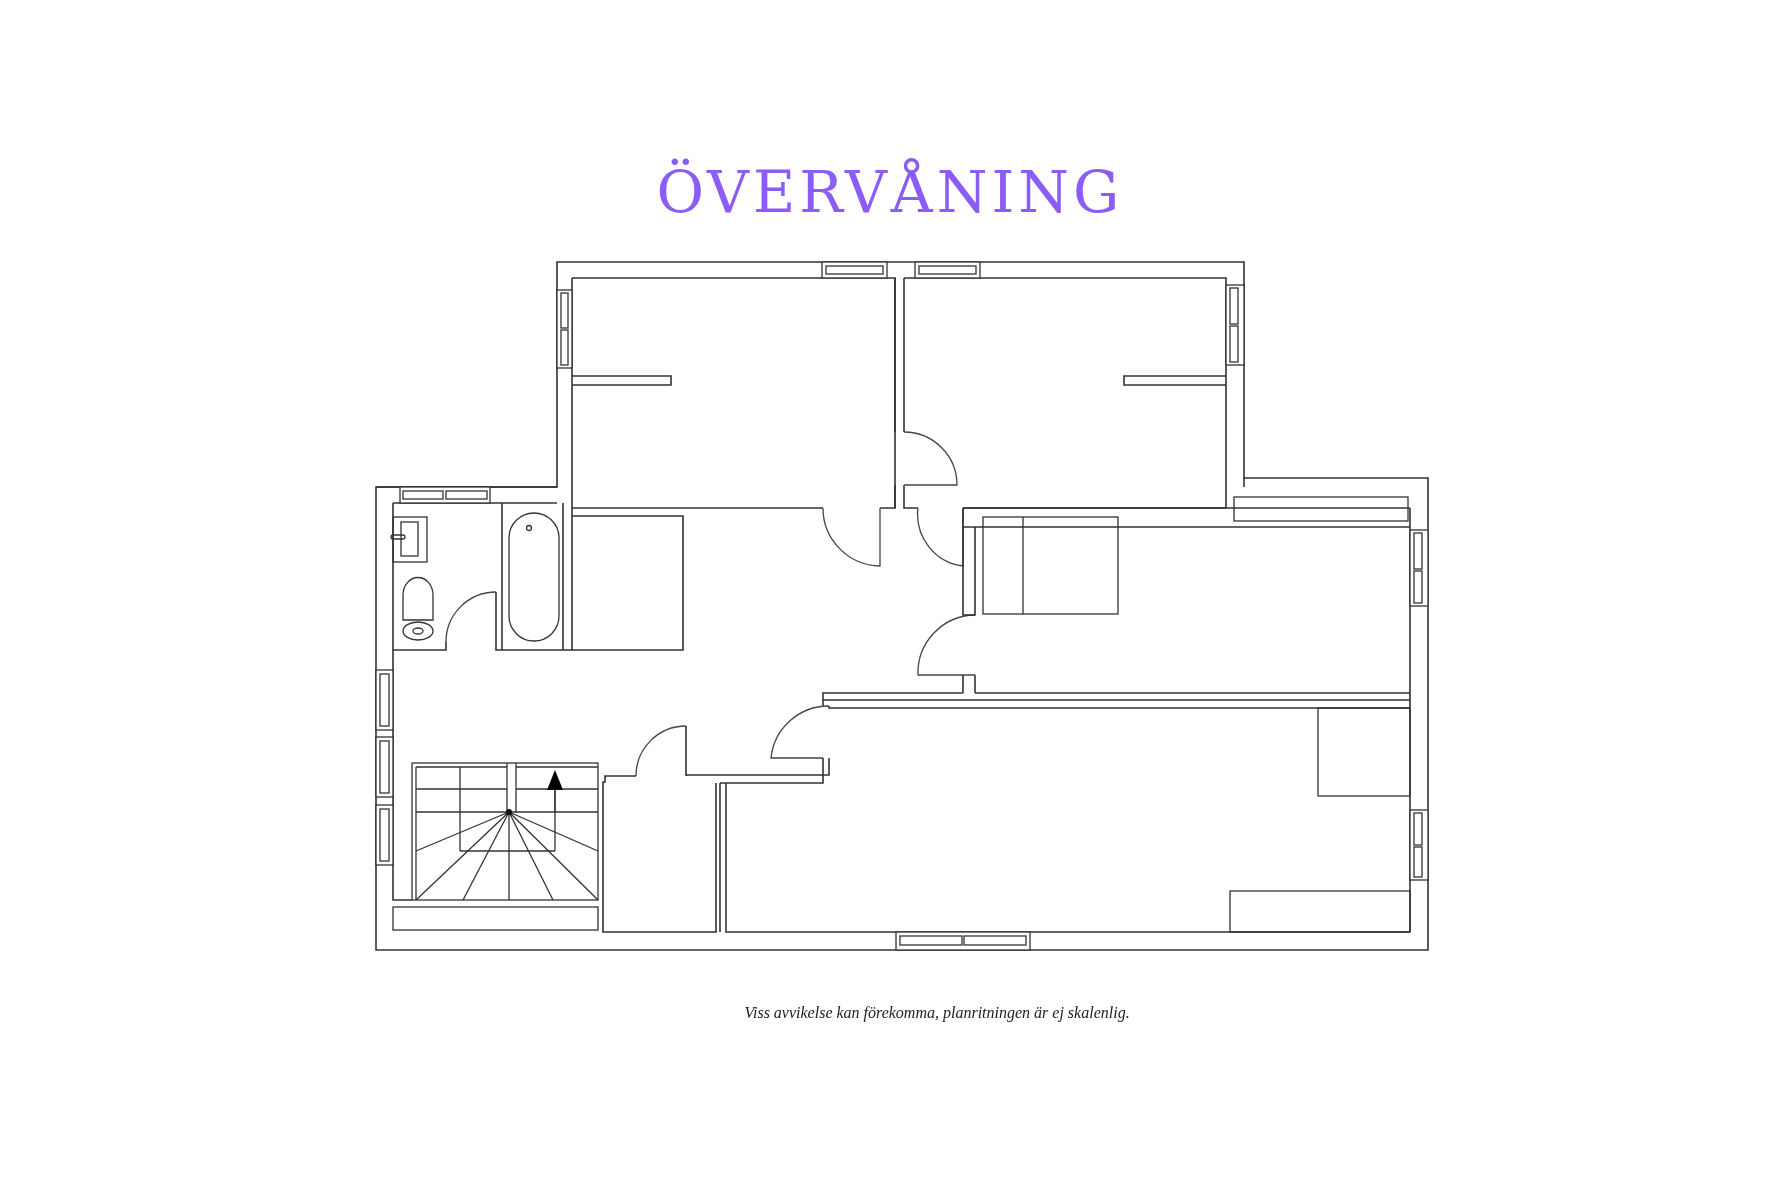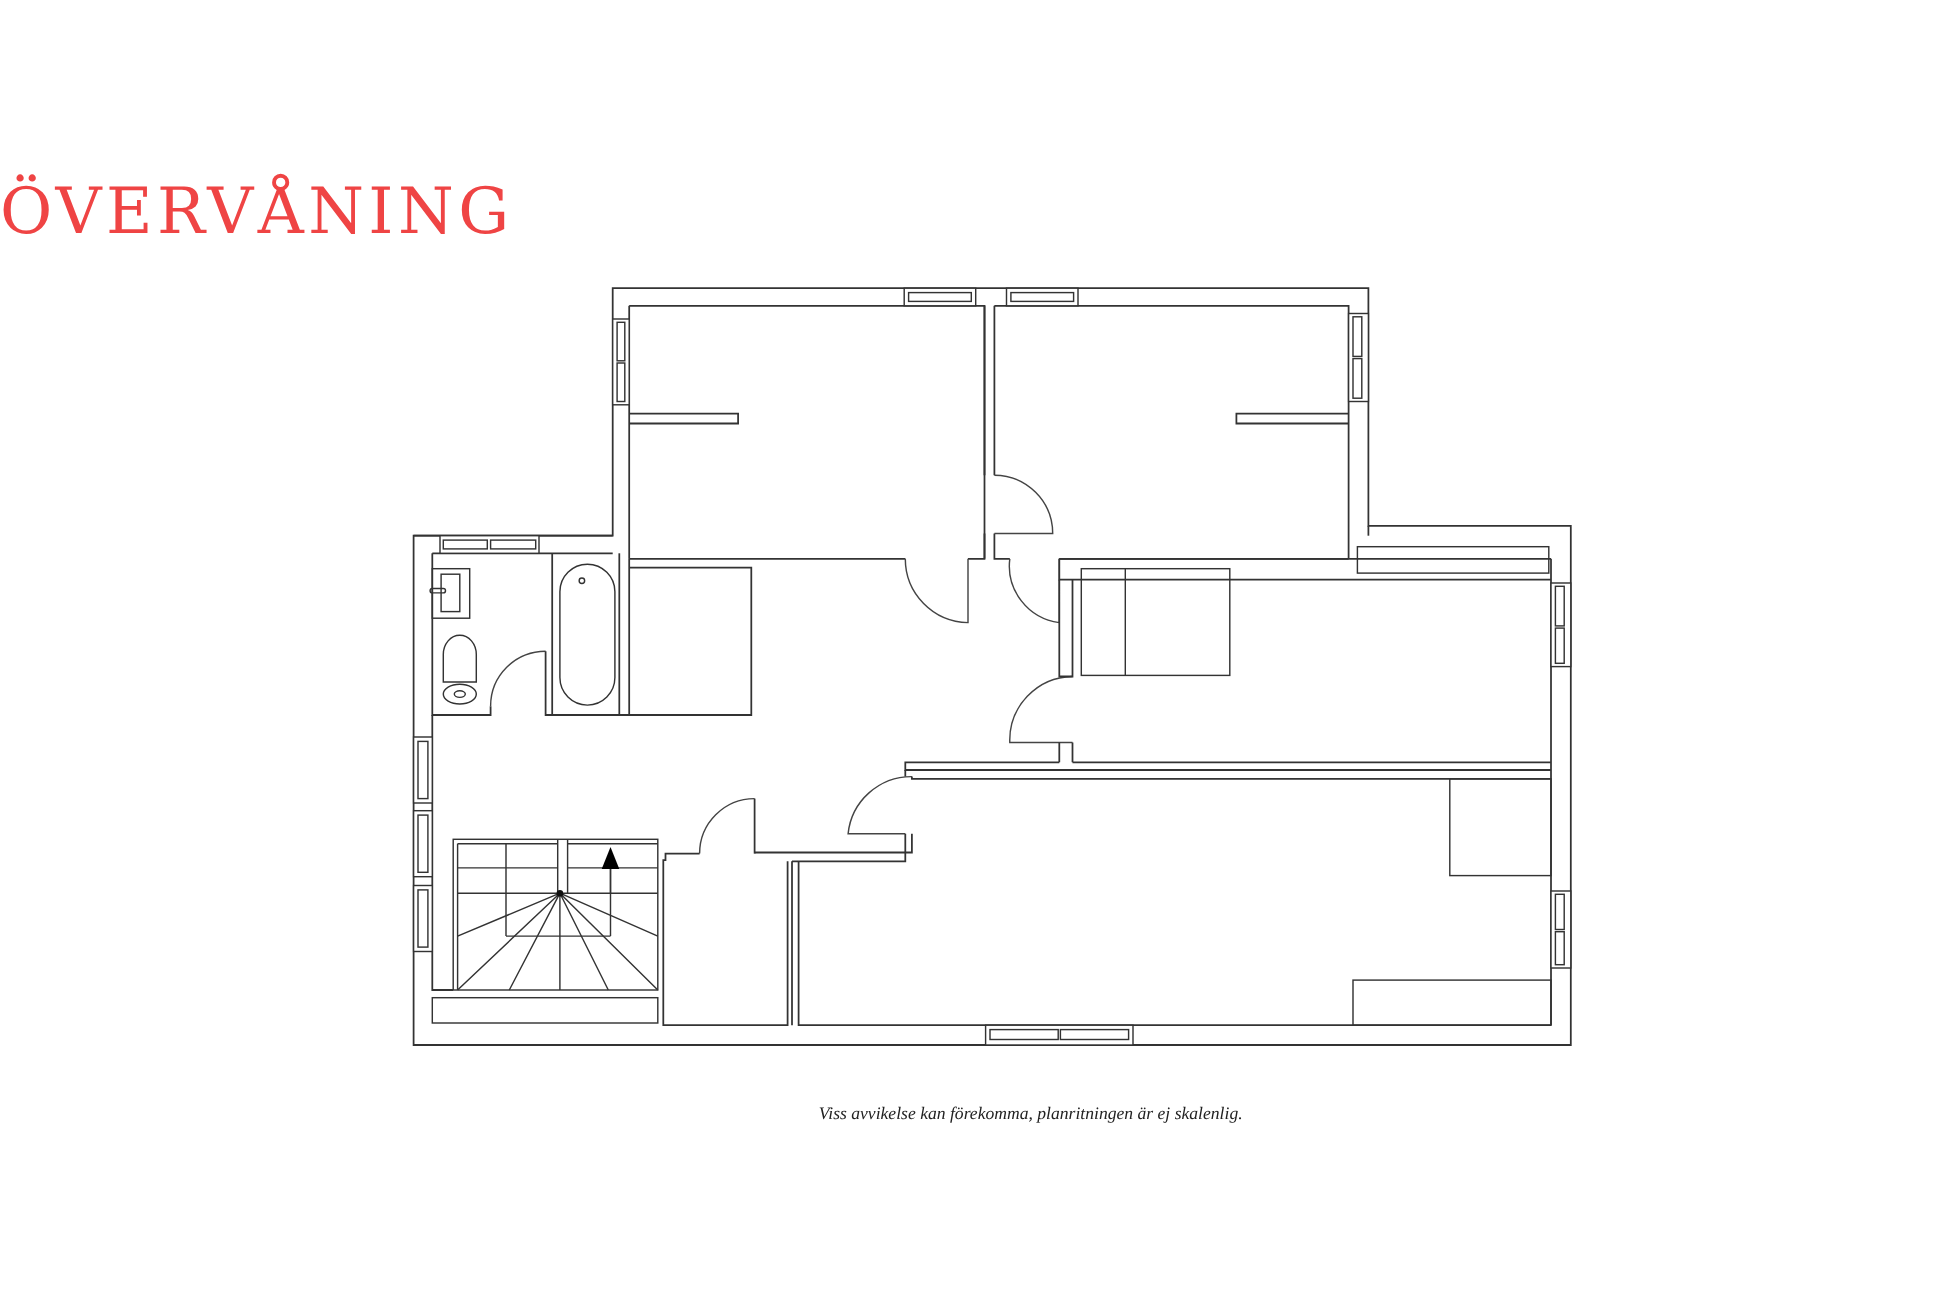--- a/index.html
+++ b/index.html
@@ -1,20 +1,20 @@
 <!DOCTYPE html>
 <html><head>
   <meta charset="utf-8">
   <style>
     html, body { margin: 0; padding: 0; background: #ffffff; }
     body { width: 1780px; height: 1187px; position: relative; overflow: hidden; }
     .title {
-      position: absolute; left: 0; top: 158px; width: 1780px; 
+      position: absolute; left: 0; top: 158px; width: 1780px; text-align: center;
       font-family: "DejaVu Serif", "Liberation Serif", serif;
-      font-size: 58px; letter-spacing: 4px; color: #ef4444; font-weight: normal;
+      font-size: 58px; letter-spacing: 4px; color: #8b5cf6; font-weight: normal;
     }
     .disclaimer {
       position: absolute; left: 0; top: 1004px; width: 1780px; text-align: center;
       font-family: "Liberation Serif", "DejaVu Serif", serif;
       font-style: italic; font-size: 16px; color: #222222; padding-left: 47px;
     }
     svg.plan { position: absolute; left: 0; top: 0; }
     .w { fill: none; stroke: #333; stroke-width: 1.6; }
     .f { fill: none; stroke: #333; stroke-width: 1.3; }
     .win { fill: #fff; stroke: #333; stroke-width: 1.3; }

